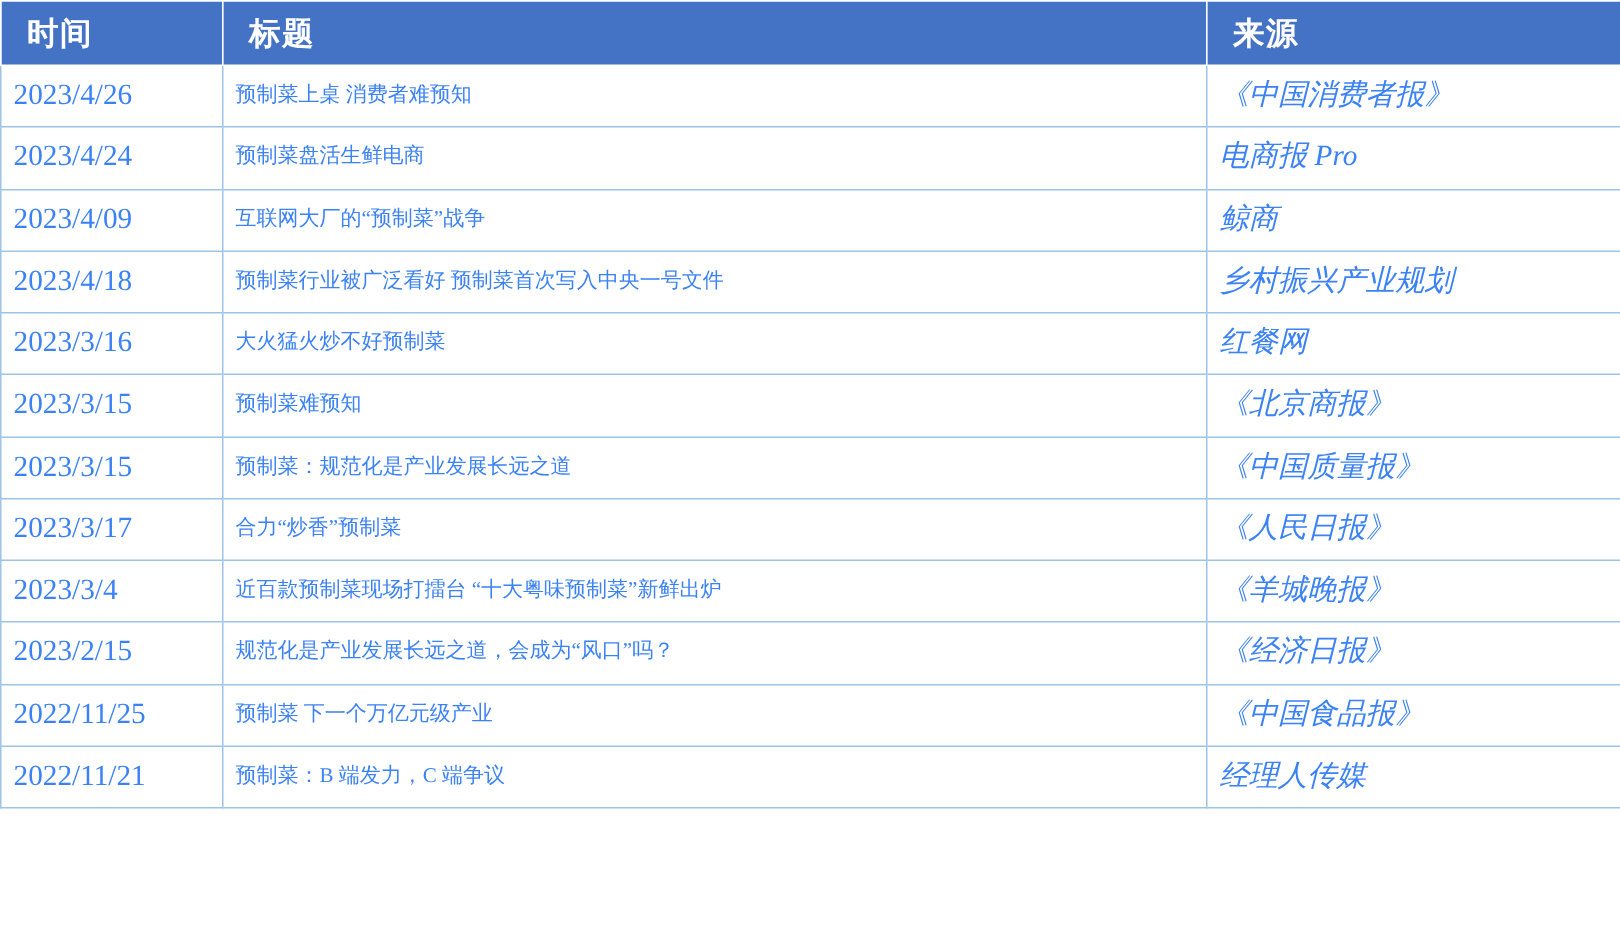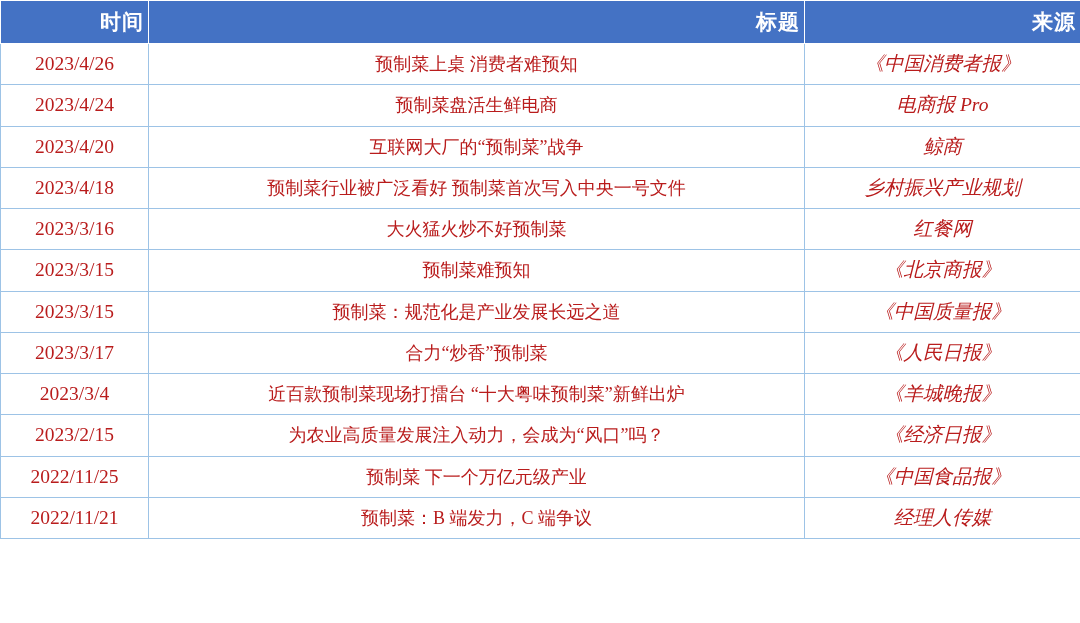--- a/index.html
+++ b/index.html
@@ -25,39 +25,38 @@
   }
   table.news-table col.col-date { width: 148px; }
   table.news-table col.col-title { width: 656px; }
   table.news-table col.col-source { width: 276px; }
 
   table.news-table thead th {
     background: #4472c4;
     color: #ffffff;
     font-weight: bold;
     font-size: 21px;
-    text-align: right;
-    padding: 7px 4px;
+    text-align: left;
+    padding: 7px 17px;
     border: 1px solid #ffffff;
     letter-spacing: 1px;
   }
   table.news-table tbody td {
     border: 1px solid #9dc3e6;
-    text-align: center;
     font-size: 19.5px;
     padding: 6px 8px;
     line-height: 1.45;
-    color: #b91c1c;
+    color: #3b82f6;
     vertical-align: middle;
   }
   table.news-table tbody td.date-cell {
     font-size: 19.5px;
   }
   table.news-table tbody td.title-cell {
-    font-size: 18px;
+    font-size: 14px;
   }
   table.news-table tbody td.source-cell {
     font-size: 19.5px;
     font-style: italic;
   }
   table.news-table tbody tr.tall td {
     padding-top: 12px;
     padding-bottom: 12px;
   }
 </style>
@@ -83,21 +82,21 @@
           <td class="date-cell">2023/4/26</td>
           <td class="title-cell">预制菜上桌  消费者难预知</td>
           <td class="source-cell">《中国消费者报》</td>
         </tr>
         <tr>
           <td class="date-cell">2023/4/24</td>
           <td class="title-cell">预制菜盘活生鲜电商</td>
           <td class="source-cell">电商报 Pro</td>
         </tr>
         <tr>
-          <td class="date-cell">2023/4/20</td>
+          <td class="date-cell">2023/4/09</td>
           <td class="title-cell">互联网大厂的“预制菜”战争</td>
           <td class="source-cell">鲸商</td>
         </tr>
         <tr>
           <td class="date-cell">2023/4/18</td>
           <td class="title-cell">预制菜行业被广泛看好  预制菜首次写入中央一号文件</td>
           <td class="source-cell">乡村振兴产业规划</td>
         </tr>
         <tr>
           <td class="date-cell">2023/3/16</td>
@@ -119,21 +118,21 @@
           <td class="title-cell">合力“炒香”预制菜</td>
           <td class="source-cell">《人民日报》</td>
         </tr>
         <tr>
           <td class="date-cell">2023/3/4</td>
           <td class="title-cell">近百款预制菜现场打擂台  “十大粤味预制菜”新鲜出炉</td>
           <td class="source-cell">《羊城晚报》</td>
         </tr>
         <tr>
           <td class="date-cell">2023/2/15</td>
-          <td class="title-cell">为农业高质量发展注入动力，会成为“风口”吗？</td>
+          <td class="title-cell">规范化是产业发展长远之道，会成为“风口”吗？</td>
           <td class="source-cell">《经济日报》</td>
         </tr>
         <tr>
           <td class="date-cell">2022/11/25</td>
           <td class="title-cell">预制菜 下一个万亿元级产业</td>
           <td class="source-cell">《中国食品报》</td>
         </tr>
         <tr>
           <td class="date-cell">2022/11/21</td>
           <td class="title-cell">预制菜：B 端发力，C 端争议</td>

